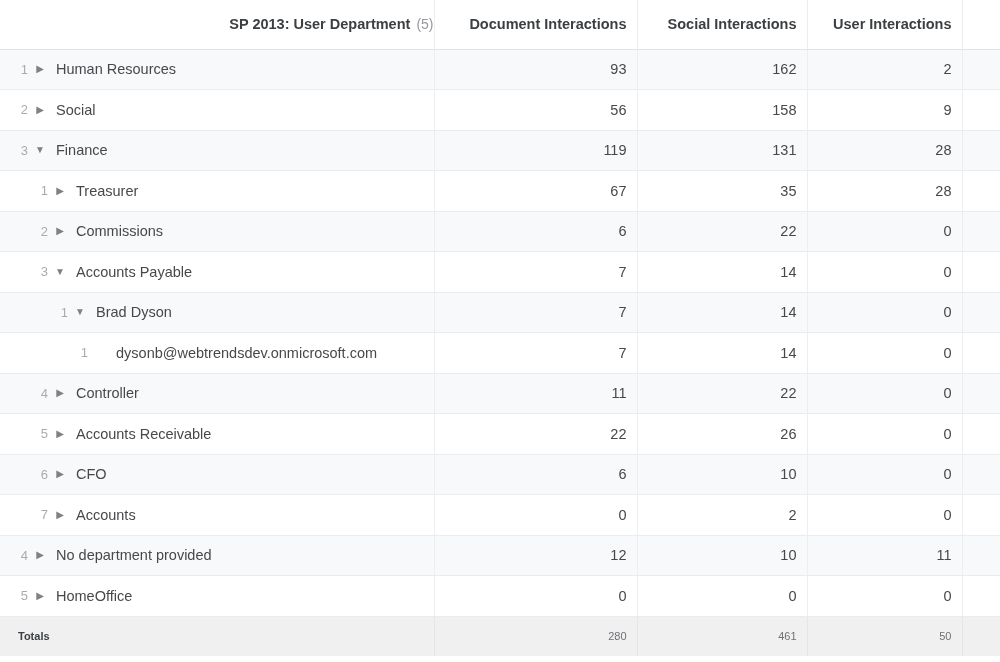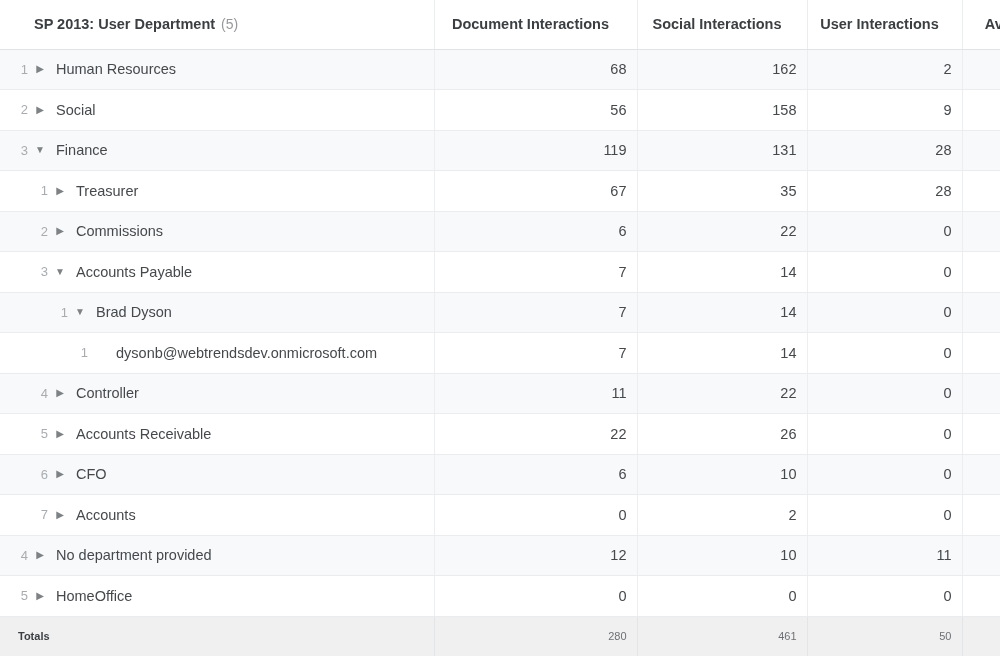--- a/index.html
+++ b/index.html
@@ -41,26 +41,26 @@
     border-bottom: 1px solid #e2e3e5;
     border-left: 1px solid #eceded;
     font-size: 14.5px;
     font-weight: bold;
     color: #3b3f42;
     white-space: nowrap;
     vertical-align: middle;
   }
   thead th.h-label {
     border-left: none;
-    text-align: left;
-    padding-left: 34px;
+    text-align: right;
+    padding-left: 18px;
     margin-top: 20px;
   }
   thead th.h-num {
-    text-align: center;
+    text-align: right;
     padding-right: 10px;
   }
   .title-count {
     font-weight: normal;
     color: #96999c;
     margin-left: 6px;
     font-size: 14px;
   }
 
   
@@ -171,21 +171,21 @@
     </thead>
     <tbody id="tbody">
         <tr class="odd">
           <td class="cell-label">
             <div class="lbl d0">
               <span class="row-index">1</span>
               <span class="tri">▶</span>
               <span class="row-text">Human Resources</span>
             </div>
           </td>
-          <td class="cell-num">68</td>
+          <td class="cell-num">93</td>
           <td class="cell-num">162</td>
           <td class="cell-num">2</td>
           <td class="cell-num"></td>
         </tr>
         <tr class="even">
           <td class="cell-label">
             <div class="lbl d0">
               <span class="row-index">2</span>
               <span class="tri">▶</span>
               <span class="row-text">Social</span>

